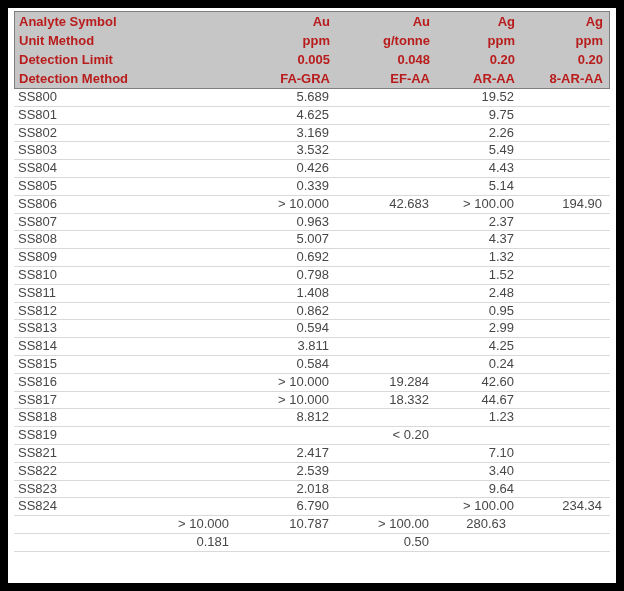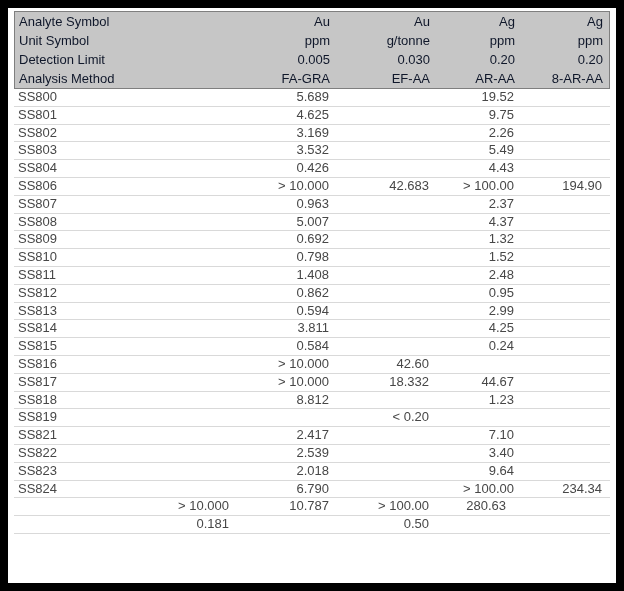--- a/index.html
+++ b/index.html
@@ -29,21 +29,22 @@
     grid-template-columns:215px 100px 100px 85px 96px;
     align-items:center;
   }
   .c{ display:block; white-space:nowrap; overflow:hidden; }
   .label{ text-align:left; padding-left:4px; }
   .num{ text-align:right; }
   .row .c:last-child{ padding-right:8px; box-sizing:border-box; }
   .header-block{
     background:var(--header-bg);
     border:1px solid var(--header-border);
-    color:#0f172a;
+    color:#b91c1c;
+    font-weight:bold;
   }
   .hrow{ height:19px; line-height:19px; }
   .body-block{}
   .brow{
     height:16.8px; line-height:16.8px;
     border-bottom:1px solid var(--row-sep);
   }
 </style>
 </head>
 <body>
@@ -52,35 +53,35 @@
   <div class="report-table">
     <div class="header-block">
         <div class="row hrow">
           <span class="c label">Analyte Symbol</span>
           <span class="c num">Au</span>
           <span class="c num">Au</span>
           <span class="c num">Ag</span>
           <span class="c num">Ag</span>
         </div>
         <div class="row hrow">
-          <span class="c label">Unit Symbol</span>
+          <span class="c label">Unit Method</span>
           <span class="c num">ppm</span>
           <span class="c num">g/tonne</span>
           <span class="c num">ppm</span>
           <span class="c num">ppm</span>
         </div>
         <div class="row hrow">
           <span class="c label">Detection Limit</span>
           <span class="c num">0.005</span>
-          <span class="c num">0.030</span>
+          <span class="c num">0.048</span>
           <span class="c num">0.20</span>
           <span class="c num">0.20</span>
         </div>
         <div class="row hrow">
-          <span class="c label">Analysis Method</span>
+          <span class="c label">Detection Method</span>
           <span class="c num">FA-GRA</span>
           <span class="c num">EF-AA</span>
           <span class="c num">AR-AA</span>
           <span class="c num">8-AR-AA</span>
         </div>
       </div>
     <div class="body-block">
         <div class="row brow">
           <span class="c label">SS800</span>
           <span class="c num">5.689</span>
@@ -110,20 +111,27 @@
           <span class="c num"></span>
         </div>
         <div class="row brow">
           <span class="c label">SS804</span>
           <span class="c num">0.426</span>
           <span class="c num"></span>
           <span class="c num">4.43</span>
           <span class="c num"></span>
         </div>
         <div class="row brow">
+          <span class="c label">SS805</span>
+          <span class="c num">0.339</span>
+          <span class="c num"></span>
+          <span class="c num">5.14</span>
+          <span class="c num"></span>
+        </div>
+        <div class="row brow">
           <span class="c label">SS806</span>
           <span class="c num">&gt; 10.000</span>
           <span class="c num">42.683</span>
           <span class="c num">&gt; 100.00</span>
           <span class="c num">194.90</span>
         </div>
         <div class="row brow">
           <span class="c label">SS807</span>
           <span class="c num">0.963</span>
           <span class="c num"></span>
@@ -182,20 +190,21 @@
         <div class="row brow">
           <span class="c label">SS815</span>
           <span class="c num">0.584</span>
           <span class="c num"></span>
           <span class="c num">0.24</span>
           <span class="c num"></span>
         </div>
         <div class="row brow">
           <span class="c label">SS816</span>
           <span class="c num">&gt; 10.000</span>
+          <span class="c num">19.284</span>
           <span class="c num">42.60</span>
           <span class="c num"></span>
         </div>
         <div class="row brow">
           <span class="c label">SS817</span>
           <span class="c num">&gt; 10.000</span>
           <span class="c num">18.332</span>
           <span class="c num">44.67</span>
           <span class="c num"></span>
         </div>

